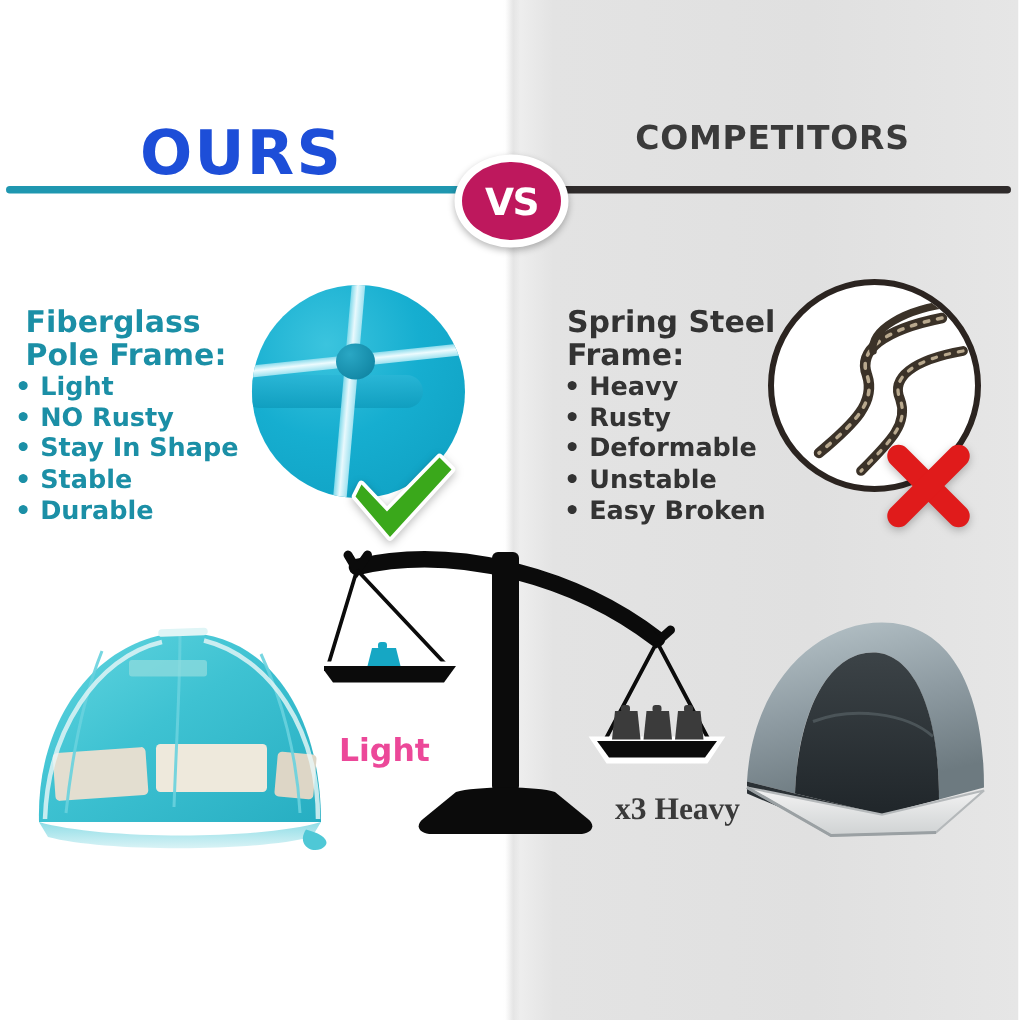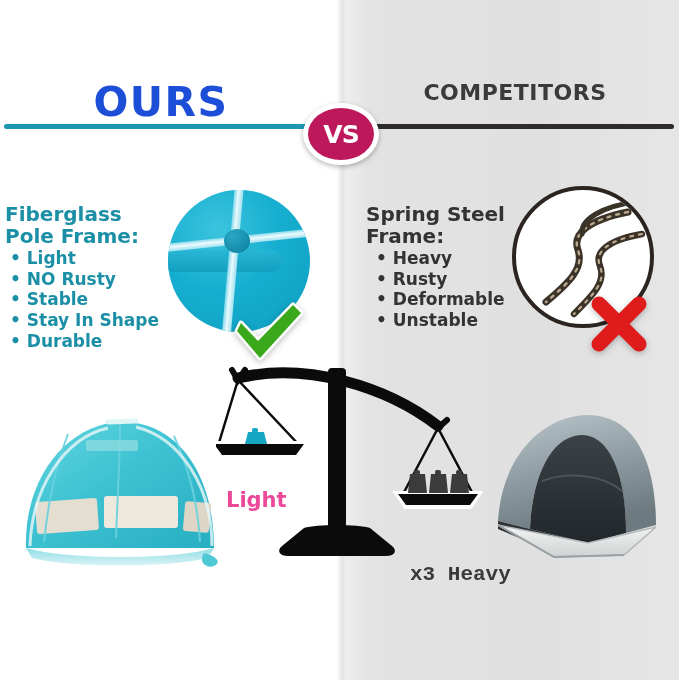--- a/index.html
+++ b/index.html
@@ -31,21 +31,21 @@
 
   .vs-badge{position:absolute;left:303px;top:103px;width:66px;height:52px;
     background:#be185d;border:5px solid #ffffff;border-radius:50%;
     box-shadow:0 2px 5px rgba(0,0,0,.28);
     display:flex;align-items:center;justify-content:center;
     color:#ffffff;font-size:25px;font-weight:bold;letter-spacing:-1px;
     font-family:"DejaVu Sans", sans-serif;}
 
   
   .feat{position:absolute;}
-  .feat .head{font-size:20px;font-weight:bold;line-height:1.12;}
+  .feat .head{font-size:20px;font-weight:bold;line-height:1.12;margin-left:12px;}
   .feat .row{font-size:17px;font-weight:bold;line-height:1.22;white-space:nowrap;}
   .feat-left{left:5px;top:203px;color:#1b8fa6;font-family:"DejaVu Sans", sans-serif;}
   .feat-left .row{padding-left:5px;}
   .feat-right{left:366px;top:203px;color:#333333;font-family:"DejaVu Sans", sans-serif;}
   .feat-right .row{padding-left:10px;}
 
   
   .circ{position:absolute;border-radius:50%;overflow:hidden;}
   .circ-left{left:168px;top:190px;width:142px;height:142px;
     background:radial-gradient(circle at 35% 28%,#3bc4de 0%,#16aed0 45%,#0e9ec0 100%);}
@@ -66,21 +66,21 @@
     filter:drop-shadow(0 2px 3px rgba(0,0,0,.25));}
   .cross{position:absolute;left:588px;top:293px;width:62px;height:62px;
     filter:drop-shadow(0 2px 3px rgba(0,0,0,.25));}
 
   
   .scale{position:absolute;left:216px;top:360px;width:275px;height:200px;}
 
   .lbl-light{position:absolute;left:226px;top:488px;font-size:21px;font-weight:bold;
     color:#ec4899;font-family:"DejaVu Sans", sans-serif;}
   .lbl-heavy{position:absolute;left:410px;top:527px;font-size:21px;font-weight:bold;
-    color:#3a3a3a;font-family:Liberation Mono, monospace;margin-top:36px;}
+    color:#3a3a3a;font-family:Liberation Serif, serif;}
 
   
   .tent-left{position:absolute;left:8px;top:408px;width:228px;height:165px;}
   .tent-right{position:absolute;left:476px;top:405px;width:200px;height:165px;}
 </style>
 </head>
 <body>
 
 <div class="stage">
 
@@ -111,32 +111,33 @@
         <path d="M120 12 C 86 16, 64 30, 66 44" stroke="#3b3228" stroke-width="5"></path>
       </g>
     </svg>
   </div>
 
   <div class="feat feat-left">
     <div class="head">Fiberglass</div>
     <div class="head">Pole Frame:</div>
     <div class="row">• Light</div>
     <div class="row">• NO Rusty</div>
+    <div class="row">• Stay In Shape</div>
     <div class="row">• Stable</div>
-    <div class="row">• Stay In Shape</div>
     <div class="row">• Durable</div>
   </div>
 
   <div class="feat feat-right">
     <div class="head">Spring Steel</div>
     <div class="head">Frame:</div>
     <div class="row">• Heavy</div>
     <div class="row">• Rusty</div>
     <div class="row">• Deformable</div>
     <div class="row">• Unstable</div>
+    <div class="row">• Easy Broken</div>
   </div>
 
   <div class="check">
     <svg width="74" height="62" viewBox="0 0 74 62">
       <path d="M6 30 L10 22 L27 40 L62 4 L70 12 L29 57 Z" fill="#3aa81b" stroke="#ffffff" stroke-width="5" stroke-linejoin="round"></path>
       <path d="M6 30 L10 22 L27 40 L62 4 L70 12 L29 57 Z" fill="#3aa81b"></path>
     </svg>
   </div>
 
   <div class="cross">

